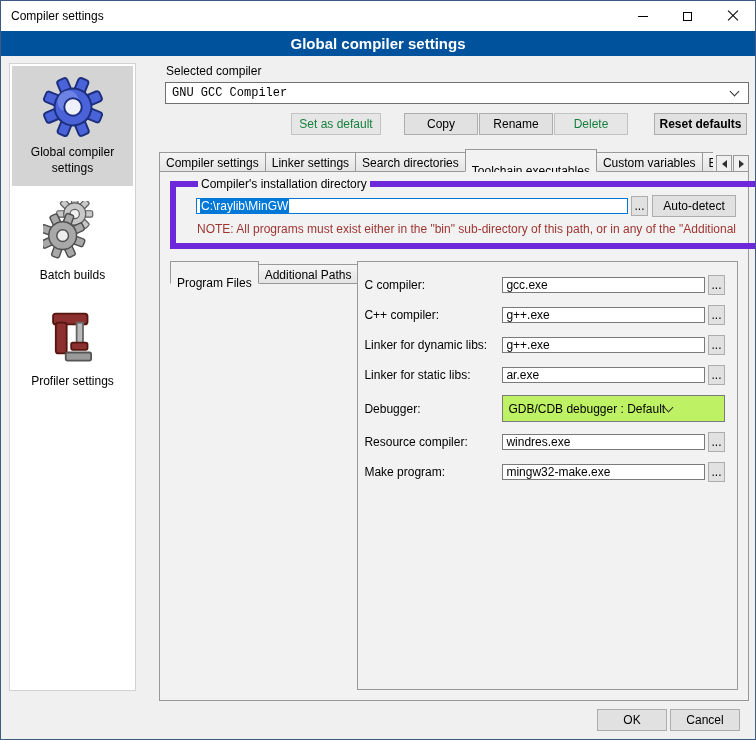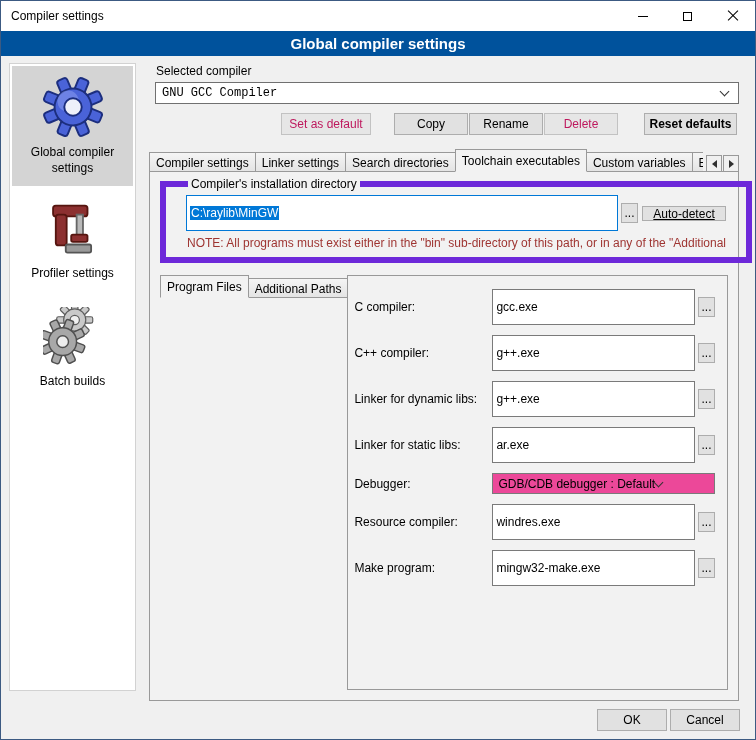--- a/index.html
+++ b/index.html
@@ -31,85 +31,85 @@
   }
   
   .sidebar {
     position:absolute; left:8px; top:62px; width:127px; height:628px;
     background:#fff; border:1px solid #d2d2d2; padding:2px; overflow:hidden;
   }
   .nav-item { text-align:center; padding:10px 2px 10px; margin-bottom:5px; cursor:default; }
   .nav-item.selected { background:#d4d4d4; }
   .nav-label { margin-top:7px; line-height:1.3; }
   
-  .rightpanel { position:absolute; left:148px; top:63px; width:590px; }
+  .rightpanel { position:absolute; left:158px; top:63px; width:590px; }
   .sec-label { margin-left:7px; }
   .combo {
     margin:4px 0 0 6px; height:22px; border:1px solid #707070; background:#fff;
     display:flex; align-items:center; padding-left:6px;font-family:Liberation Mono, monospace;
   }
   .combo .val { flex:1; }
   .chev {
     width:7px; height:7px; border-right:1px solid #333; border-bottom:1px solid #333;
     transform:rotate(45deg); margin-right:10px; margin-top:-3px; flex:none;
   }
   .btnrow { display:flex; margin:9px 2px 0 6px; height:22px; }
   .btn {
     font-family:inherit; font-size:12px; background:#e1e1e1; border:1px solid #adadad;
     height:22px; padding:0 2px; cursor:default;
   }
-  .btn.disabled { color:#be185d; background:#e6e6e6; border-color:#c2c2c2; }
+  .btn.disabled { color:#15803d; background:#e6e6e6; border-color:#c2c2c2; }
   .b-setdef { width:90px; margin-left:126px; }
   .b-copy { width:74px; margin-left:23px; }
   .b-rename { width:74px; margin-left:1px; }
   .b-delete { width:74px; margin-left:1px; }
   .b-reset { width:93px; margin-left:auto;font-weight:bold; }
   
   .tabstrip { display:flex; align-items:flex-end; margin-top:14px; height:23px; position:relative; z-index:2; }
   .tabs { flex:1; display:flex; align-items:flex-end; overflow:hidden; white-space:nowrap; height:23px; }
   .tab {
     flex:0 0 auto; padding:3px 6px; border:1px solid #999; margin-right:-1px;
     background:linear-gradient(#f5f5f5,#e4e4e4); height:20px; cursor:default;
   }
   .tab.active {
-    background:#f2f2f2; height:23px; padding-top:4px;
+    background:#f2f2f2; height:23px; padding-top:14px;
     border-bottom:1px solid #f2f2f2; position:relative; z-index:3;
   }
   .tab-arrows { display:flex; margin-left:2px; }
   .tab-arrow {
     width:16px; height:17px; border:1px solid #999; background:#f0f0f0;
     display:flex; align-items:center; justify-content:center; margin-left:1px; padding:0;
   }
   .arr-l { width:0; height:0; border-top:4px solid transparent; border-bottom:4px solid transparent; border-right:5px solid #303030; display:block; }
   .arr-r { width:0; height:0; border-top:4px solid transparent; border-bottom:4px solid transparent; border-left:5px solid #303030; display:block; }
   .tabpanel {
     border:1px solid #999; background:#f2f2f2; height:530px; margin-top:-1px;
     display:flex; flex-direction:column;
   }
   
   .group { margin:5px 10px 0; border:6px solid #6d28d9; padding:4px 20px 6px; }
   .group legend { padding:0 3px; margin-left:2px; font-size:12px; }
   .dirrow { display:flex; align-items:center; }
   .textinput {
-    flex:1; height:36px; background:#fff; border:1px solid #7a7a7a;
+    flex:1; height:16px; background:#fff; border:1px solid #7a7a7a;
     display:flex; align-items:center; padding:0 3px; overflow:hidden; white-space:nowrap;
   }
   .textinput.focused { border-color:#0078d7; }
   .sel { background:#0078d7; color:#fff; padding:0 1px; }
   .browse { width:17px; margin-left:3px; height:20px; line-height:10px; }
-  .autodetect { width:84px; margin-left:4px; height:15px;text-decoration:underline; }
+  .autodetect { width:84px; margin-left:4px; height:22px; }
   .note { margin:5px 0 1px 1px; color:#9e3431; white-space:nowrap; overflow:hidden; }
   
   .notebook { margin:13px 10px 10px; flex:1; display:flex; min-height:0; }
   .nb-tabs { display:flex; align-items:flex-end; height:22px; position:relative; z-index:2; }
   .nb-pane { flex:1; border:1px solid #999; margin-top:-1px; background:#f2f2f2; padding:13px 12px 0 6px; }
   .frow { display:flex; align-items:center; margin-bottom:10px; }
   .flabel { width:138px; flex:none; }
   .selectbox {
-    flex:1; height:21px; border:1px solid #7a7a7a; background:#ec4899;
+    flex:1; height:27px; border:1px solid #7a7a7a; background:#bef264;
     display:flex; align-items:center; padding-left:5px;
   }
   .selectbox .chev { margin-right:8px; }
   
   .footer { position:absolute; right:15px; bottom:8px; display:flex; gap:3px; }
   .footer .btn { width:70px; }
   .icon { display:block; margin:0 auto; }
 </style>
 </head>
 <body>
@@ -143,30 +143,20 @@
           <rect x="26.5" y="1" width="11" height="62" rx="3"></rect>
           <rect x="26.5" y="1" width="11" height="62" rx="3" transform="rotate(45 32 32)"></rect>
           <rect x="26.5" y="1" width="11" height="62" rx="3" transform="rotate(90 32 32)"></rect>
           <rect x="26.5" y="1" width="11" height="62" rx="3" transform="rotate(135 32 32)"></rect>
           <circle cx="32" cy="32" r="19"></circle>
         </g>
         <circle cx="27" cy="26" r="11" fill="#8a9cf0" opacity="0.55"></circle>
         <circle cx="32" cy="32" r="9" fill="#eef0fa" stroke="#1c2e7e" stroke-width="2"></circle>
       </svg>
       <div class="nav-label">Global compiler settings</div>
-    </div>
-    <div class="nav-item">
-      <svg class="icon" width="58" height="58" viewBox="0 0 64 64">
-        <rect x="10" y="5" width="38" height="12" rx="3" fill="#8c3030" stroke="#55150f" stroke-width="2"></rect>
-        <rect x="13" y="15" width="12" height="34" rx="3" fill="#8c3030" stroke="#55150f" stroke-width="2"></rect>
-        <rect x="36" y="15" width="7" height="23" fill="#b9b9b9" stroke="#666" stroke-width="2"></rect>
-        <rect x="30" y="37" width="18" height="8" rx="2" fill="#8c3030" stroke="#55150f" stroke-width="2"></rect>
-        <rect x="24" y="48" width="28" height="9" rx="2" fill="#9a9a9a" stroke="#555" stroke-width="2"></rect>
-      </svg>
-      <div class="nav-label">Profiler settings</div>
     </div>
     <div class="nav-item">
       <svg class="icon" width="60" height="60" viewBox="0 0 64 64">
         <g transform="translate(14 -6) scale(0.62)" stroke="#5d5d5d" stroke-width="2" fill="#c9c9c9">
           <rect x="26.5" y="1" width="11" height="62" rx="3"></rect>
           <rect x="26.5" y="1" width="11" height="62" rx="3" transform="rotate(45 32 32)"></rect>
           <rect x="26.5" y="1" width="11" height="62" rx="3" transform="rotate(90 32 32)"></rect>
           <rect x="26.5" y="1" width="11" height="62" rx="3" transform="rotate(135 32 32)"></rect>
           <circle cx="32" cy="32" r="19"></circle>
           <circle cx="32" cy="32" r="8" fill="#f0f0f0"></circle>
@@ -175,20 +165,30 @@
           <rect x="26.5" y="1" width="11" height="62" rx="3" transform="rotate(20 32 32)"></rect>
           <rect x="26.5" y="1" width="11" height="62" rx="3" transform="rotate(65 32 32)"></rect>
           <rect x="26.5" y="1" width="11" height="62" rx="3" transform="rotate(110 32 32)"></rect>
           <rect x="26.5" y="1" width="11" height="62" rx="3" transform="rotate(155 32 32)"></rect>
           <circle cx="32" cy="32" r="19"></circle>
           <circle cx="32" cy="32" r="8" fill="#ededed"></circle>
         </g>
       </svg>
       <div class="nav-label">Batch builds</div>
     </div>
+    <div class="nav-item">
+      <svg class="icon" width="58" height="58" viewBox="0 0 64 64">
+        <rect x="10" y="5" width="38" height="12" rx="3" fill="#8c3030" stroke="#55150f" stroke-width="2"></rect>
+        <rect x="13" y="15" width="12" height="34" rx="3" fill="#8c3030" stroke="#55150f" stroke-width="2"></rect>
+        <rect x="36" y="15" width="7" height="23" fill="#b9b9b9" stroke="#666" stroke-width="2"></rect>
+        <rect x="30" y="37" width="18" height="8" rx="2" fill="#8c3030" stroke="#55150f" stroke-width="2"></rect>
+        <rect x="24" y="48" width="28" height="9" rx="2" fill="#9a9a9a" stroke="#555" stroke-width="2"></rect>
+      </svg>
+      <div class="nav-label">Profiler settings</div>
+    </div>
   </div>
 
   <div class="rightpanel">
 
     <div class="sec-label">Selected compiler</div>
 
     <div class="combo">
       <span class="val">GNU GCC Compiler</span>
       <span class="chev"></span>
     </div>

